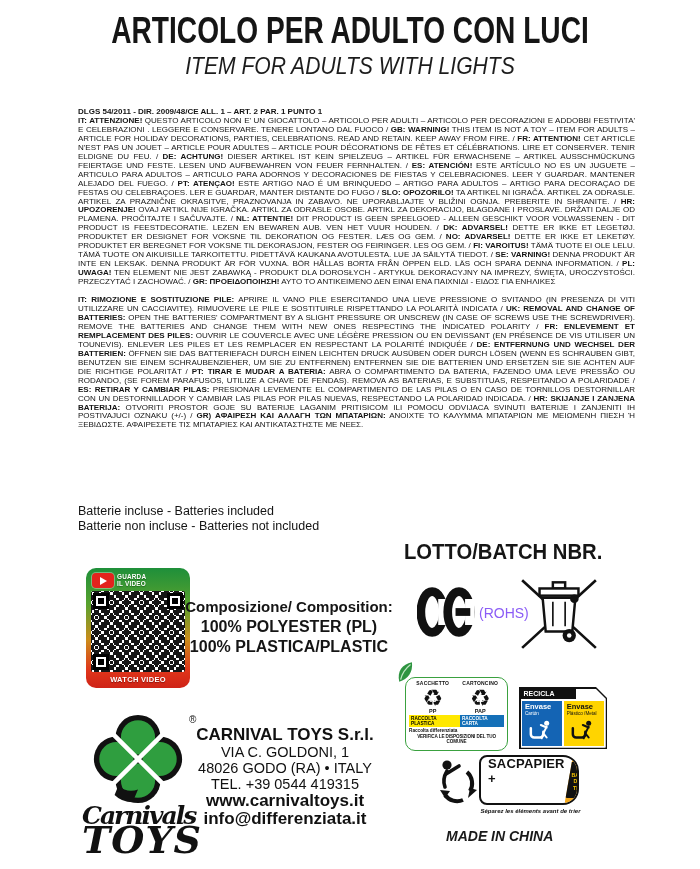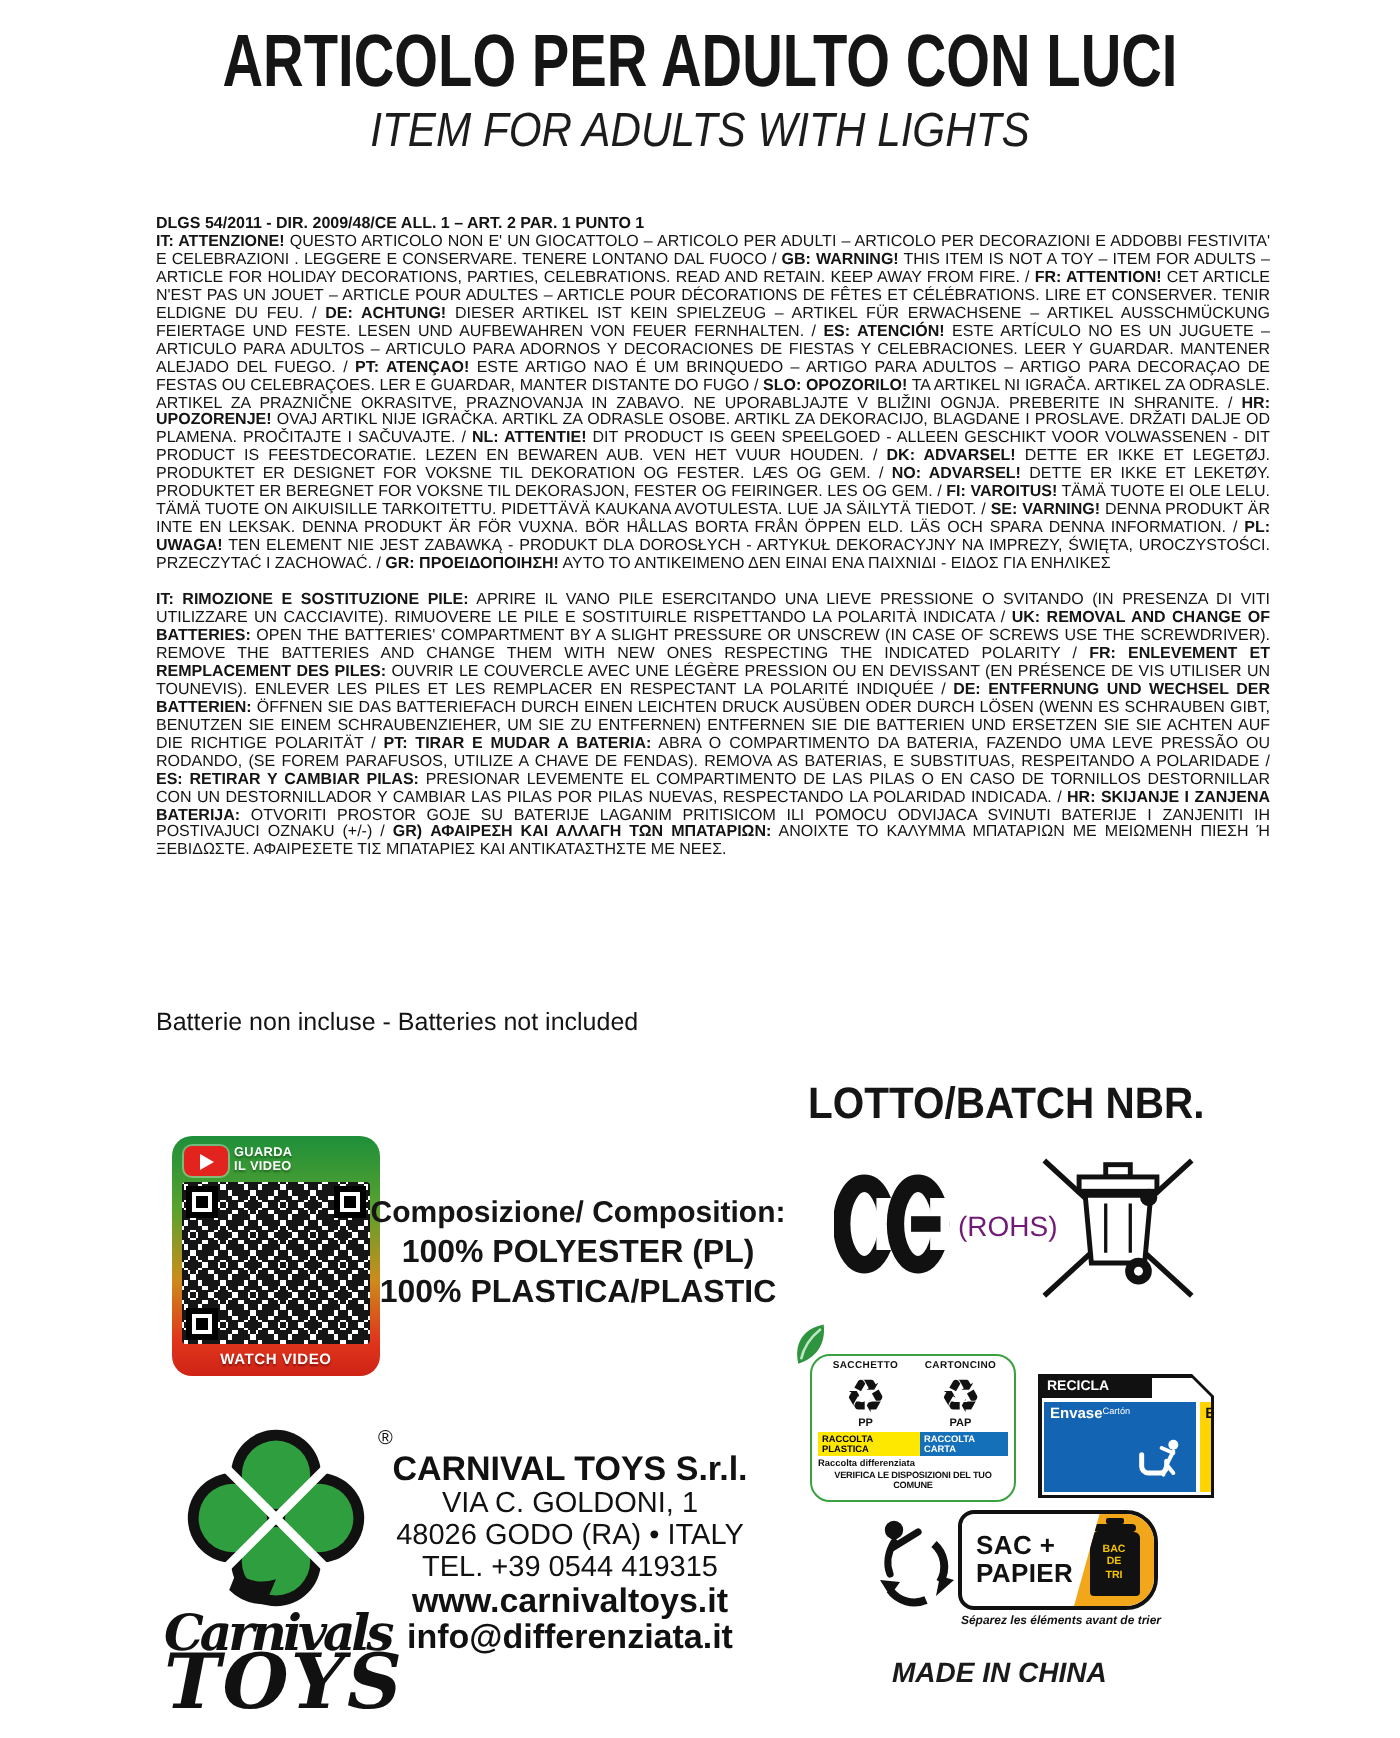--- a/index.html
+++ b/index.html
@@ -42,21 +42,21 @@
   .finder::after{content:"";position:absolute;inset:2px;background:#000;}
   .f-tl{left:2px;top:2px}.f-tr{right:2px;top:2px}.f-bl{left:2px;bottom:2px}
   .qr-foot{text-align:center;font-size:7.5px;font-weight:800;color:#fff;padding:3px 0 0 0;
            text-shadow:0 1px 1px rgba(90,0,0,.6);letter-spacing:.3px;}
   
   .composition{position:absolute;left:183px;top:597px;width:212px;text-align:center;color:#151515;}
   .composition .c1{font-size:15px;font-weight:800;line-height:20px;}
   .composition .c2{font-size:16px;font-weight:800;line-height:20px;}
   
   .ce{position:absolute;left:417px;top:586px;}
-  .rohs{position:absolute;left:479px;top:605px;font-size:14px;color:#701a75;}
+  .rohs{position:absolute;left:479px;top:605px;font-size:14px;color:#8b5cf6;}
   .weee{position:absolute;left:516px;top:568px;}
   
   .green-box{position:absolute;left:405px;top:677px;width:103px;height:74px;box-sizing:border-box;
              border:1.6px solid #3aa13f;border-radius:10px;background:#fff;padding:2px 3px;}
   .leaf{position:absolute;left:-11px;top:-17px;transform:rotate(-12deg);}
   .gb-grid{display:flex;justify-content:space-around;text-align:center;}
   .gb-col{width:46px;}
   .gb-label{font-size:5px;font-weight:bold;letter-spacing:.2px;}
   .recy{position:relative;display:inline-block;width:26px;height:24px;}
   .recy .glyph{font-size:23px;line-height:24px;color:#111;}
@@ -70,31 +70,31 @@
   .gb-verify{font-size:4.6px;font-weight:bold;text-align:center;margin-top:1.5px;letter-spacing:-.1px;}
   
   .recicla{position:absolute;left:519px;top:687px;width:88px;height:62px;background:#111;
            clip-path:polygon(0 0,calc(100% - 11px) 0,100% 11px,100% 100%,0 100%);
            padding:1.5px;box-sizing:border-box;}
   .recicla-in{width:100%;height:100%;background:#fff;
            clip-path:polygon(0 0,calc(100% - 10px) 0,100% 10px,100% 100%,0 100%);
            display:flex;flex-direction:column;}
   .recicla-title{background:#111;color:#fff;font-size:7px;font-weight:bold;padding:1.5px 3px 2px;width:58%;}
   .panels{flex:1;display:flex;gap:1.5px;background:#fff;padding:1.5px;}
-  .panel{flex:1;padding:2px 3px;display:flex;flex-direction:row;}
+  .panel{flex:1;padding:2px 3px;display:flex;flex-direction:column;}
   .panel-blue{background:#1464b4;color:#fff;}
   .panel-yellow{background:#ffd400;color:#111;}
   .p-title{font-size:7.5px;font-weight:bold;line-height:8px;}
   .p-sub{font-size:4.6px;line-height:5px;}
   .p-ico{margin-top:auto;}
   
   .triman{position:absolute;left:433px;top:757px;}
   .sac{position:absolute;left:479px;top:755px;width:100px;height:50px;box-sizing:border-box;
        border:2.2px solid #111;border-radius:8px 16px 16px 8px;overflow:hidden;display:flex;background:#fff;}
-  .sac-left{flex:1;display:flex;flex-direction:column;justify-content:center;padding-left:7px;}
+  .sac-left{flex:1;display:flex;flex-direction:row;justify-content:flex-end;padding-left:7px;}
   .sac-l1,.sac-l2{font-size:13px;font-weight:800;line-height:14.5px;letter-spacing:.2px;color:#111;}
   .sac-right{width:40px;background:#f2a71b;clip-path:polygon(32% 0,100% 0,100% 100%,0 100%);
              display:flex;align-items:center;justify-content:center;}
   .bac{width:25px;height:32px;background:#111;border-radius:3px 3px 2px 2px;position:relative;
        display:flex;flex-direction:column;align-items:center;justify-content:center;margin-top:3px;}
   .bac::before{content:"";position:absolute;top:-4px;left:2px;right:2px;height:4px;background:#111;border-radius:2px;}
   .bac::after{content:"";position:absolute;top:-7px;left:8px;width:9px;height:3px;background:#111;border-radius:1px;}
   .bac span{font-size:5.3px;font-weight:800;color:#f5c400;line-height:6.2px;}
   .sac-caption{position:absolute;left:468px;top:808px;width:125px;text-align:center;
                font-size:6px;font-weight:bold;font-style:italic;color:#111;}
@@ -122,20 +122,21 @@
   <div class="title">ARTICOLO PER ADULTO CON LUCI</div>
   <div class="subtitle">ITEM FOR ADULTS WITH LIGHTS</div>
 
   <div class="legal">
     <div class="directive">DLGS 54/2011 - DIR. 2009/48/CE ALL. 1 – ART. 2 PAR. 1 PUNTO 1</div>
     <p><span class="seg-b">IT: ATTENZIONE!</span><span> QUESTO ARTICOLO NON E' UN GIOCATTOLO – ARTICOLO PER ADULTI – ARTICOLO PER DECORAZIONI E ADDOBBI FESTIVITA' E CELEBRAZIONI . LEGGERE E CONSERVARE. TENERE LONTANO DAL FUOCO / </span><span class="seg-b">GB: WARNING!</span><span> THIS ITEM IS NOT A TOY – ITEM FOR ADULTS – ARTICLE FOR HOLIDAY DECORATIONS, PARTIES, CELEBRATIONS. READ AND RETAIN. KEEP AWAY FROM FIRE. / </span><span class="seg-b">FR: ATTENTION!</span><span> CET ARTICLE N'EST PAS UN JOUET – ARTICLE POUR ADULTES – ARTICLE POUR DÉCORATIONS DE FÊTES ET CÉLÉBRATIONS. LIRE ET CONSERVER. TENIR ELDIGNE DU FEU. / </span><span class="seg-b">DE: ACHTUNG!</span><span> DIESER ARTIKEL IST KEIN SPIELZEUG – ARTIKEL FÜR ERWACHSENE – ARTIKEL AUSSCHMÜCKUNG FEIERTAGE UND FESTE. LESEN UND AUFBEWAHREN VON FEUER FERNHALTEN. / </span><span class="seg-b">ES: ATENCIÓN!</span><span> ESTE ARTÍCULO NO ES UN JUGUETE – ARTICULO PARA ADULTOS – ARTICULO PARA ADORNOS Y DECORACIONES DE FIESTAS Y CELEBRACIONES. LEER Y GUARDAR. MANTENER ALEJADO DEL FUEGO. / </span><span class="seg-b">PT: ATENÇAO!</span><span> ESTE ARTIGO NAO É UM BRINQUEDO – ARTIGO PARA ADULTOS – ARTIGO PARA DECORAÇAO DE FESTAS OU CELEBRAÇOES. LER E GUARDAR, MANTER DISTANTE DO FUGO  / </span><span class="seg-b">SLO: OPOZORILO!</span><span> TA ARTIKEL NI IGRAČA. ARTIKEL ZA ODRASLE. ARTIKEL ZA PRAZNIČNE OKRASITVE, PRAZNOVANJA IN ZABAVO. NE UPORABLJAJTE V BLIŽINI OGNJA. PREBERITE IN SHRANITE. / </span><span class="seg-b">HR: UPOZORENJE!</span><span> OVAJ ARTIKL NIJE IGRAČKA. ARTIKL ZA ODRASLE OSOBE. ARTIKL ZA DEKORACIJO, BLAGDANE I PROSLAVE. DRŽATI DALJE OD PLAMENA. PROČITAJTE I SAČUVAJTE.  / </span><span class="seg-b">NL: ATTENTIE!</span><span> DIT PRODUCT IS GEEN SPEELGOED - ALLEEN GESCHIKT VOOR VOLWASSENEN - DIT PRODUCT IS FEESTDECORATIE. LEZEN EN BEWAREN AUB. VEN HET VUUR HOUDEN. / </span><span class="seg-b">DK: ADVARSEL!</span><span> DETTE ER IKKE ET LEGETØJ. PRODUKTET ER DESIGNET FOR VOKSNE TIL DEKORATION OG FESTER. LÆS OG GEM. / </span><span class="seg-b">NO: ADVARSEL!</span><span> DETTE ER IKKE ET LEKETØY. PRODUKTET ER BEREGNET FOR VOKSNE TIL DEKORASJON, FESTER OG FEIRINGER. LES OG GEM. / </span><span class="seg-b">FI: VAROITUS!</span><span> TÄMÄ TUOTE EI OLE LELU. TÄMÄ TUOTE ON AIKUISILLE TARKOITETTU. PIDETTÄVÄ KAUKANA AVOTULESTA. LUE JA SÄILYTÄ TIEDOT. / </span><span class="seg-b">SE: VARNING!</span><span> DENNA PRODUKT ÄR INTE EN LEKSAK. DENNA PRODUKT ÄR FÖR VUXNA. BÖR HÅLLAS BORTA FRÅN ÖPPEN ELD. LÄS OCH SPARA DENNA INFORMATION. / </span><span class="seg-b">PL: UWAGA!</span><span> TEN ELEMENT NIE JEST ZABAWKĄ - PRODUKT DLA DOROSŁYCH - ARTYKUŁ DEKORACYJNY NA IMPREZY, ŚWIĘTA, UROCZYSTOŚCI. PRZECZYTAĆ I ZACHOWAĆ. / </span><span class="seg-b">GR: ΠΡΟΕΙΔΟΠΟΙΗΣΗ!</span><span> ΑΥΤΟ ΤΟ ΑΝΤΙΚΕΙΜΕΝΟ ΔΕΝ ΕΙΝΑΙ ΕΝΑ ΠΑΙΧΝΙΔΙ - ΕΙΔΟΣ ΓΙΑ ΕΝΗΛΙΚΕΣ</span></p>
     <p><span class="seg-b">IT: RIMOZIONE E SOSTITUZIONE PILE:</span><span> APRIRE IL VANO PILE ESERCITANDO UNA LIEVE PRESSIONE O SVITANDO (IN PRESENZA DI VITI UTILIZZARE UN CACCIAVITE). RIMUOVERE LE PILE E SOSTITUIRLE RISPETTANDO LA POLARITÀ INDICATA / </span><span class="seg-b">UK: REMOVAL AND CHANGE OF BATTERIES:</span><span> OPEN THE BATTERIES' COMPARTMENT BY A SLIGHT PRESSURE OR UNSCREW (IN CASE OF SCREWS USE THE SCREWDRIVER). REMOVE THE BATTERIES AND CHANGE THEM WITH NEW ONES RESPECTING THE INDICATED POLARITY / </span><span class="seg-b">FR: ENLEVEMENT ET REMPLACEMENT DES PILES:</span><span> OUVRIR LE COUVERCLE AVEC UNE LÉGÈRE PRESSION OU EN DEVISSANT (EN PRÉSENCE DE VIS UTILISER UN TOUNEVIS). ENLEVER LES PILES ET LES REMPLACER EN RESPECTANT LA POLARITÉ INDIQUÉE / </span><span class="seg-b">DE: ENTFERNUNG UND WECHSEL DER BATTERIEN:</span><span> ÖFFNEN SIE DAS BATTERIEFACH DURCH EINEN LEICHTEN DRUCK AUSÜBEN ODER DURCH LÖSEN (WENN ES SCHRAUBEN GIBT, BENUTZEN SIE EINEM SCHRAUBENZIEHER, UM SIE ZU ENTFERNEN) ENTFERNEN SIE DIE BATTERIEN UND ERSETZEN SIE SIE ACHTEN AUF DIE RICHTIGE POLARITÄT / </span><span class="seg-b">PT: TIRAR E MUDAR A BATERIA:</span><span> ABRA O COMPARTIMENTO DA BATERIA, FAZENDO UMA LEVE PRESSÃO OU RODANDO, (SE FOREM PARAFUSOS, UTILIZE A CHAVE DE FENDAS). REMOVA AS BATERIAS, E SUBSTITUAS, RESPEITANDO A POLARIDADE / </span><span class="seg-b">ES:  RETIRAR Y CAMBIAR PILAS:</span><span> PRESIONAR LEVEMENTE EL COMPARTIMENTO DE LAS PILAS O EN CASO DE TORNILLOS DESTORNILLAR CON UN DESTORNILLADOR Y CAMBIAR LAS PILAS POR PILAS NUEVAS, RESPECTANDO LA POLARIDAD INDICADA. / </span><span class="seg-b">HR: SKIJANJE I ZANJENA BATERIJA:</span><span> OTVORITI PROSTOR GOJE SU BATERIJE LAGANIM PRITISICOM ILI POMOCU ODVIJACA SVINUTI BATERIJE I ZANJENITI IH POSTIVAJUCI OZNAKU (+/-) / </span><span class="seg-b">GR) ΑΦΑΙΡΕΣΗ ΚΑΙ ΑΛΛΑΓΗ ΤΩΝ ΜΠΑΤΑΡΙΩΝ:</span><span> ΑΝΟΙΧΤΕ ΤΟ ΚΑΛΥΜΜΑ ΜΠΑΤΑΡΙΩΝ ΜΕ ΜΕΙΩΜΕΝΗ ΠΙΕΣΗ Ή ΞΕΒΙΔΩΣΤΕ. ΑΦΑΙΡΕΣΕΤΕ ΤΙΣ ΜΠΑΤΑΡΙΕΣ ΚΑΙ ΑΝΤΙΚΑΤΑΣΤΗΣΤΕ ΜΕ ΝΕΕΣ.</span></p>
   </div>
 
   <div class="batteries">
+    <div>Batterie incluse - Batteries included</div>
     <div>Batterie non incluse - Batteries not included</div>
   </div>
 
   <div class="lotto">LOTTO/BATCH NBR.</div>
 
   <div class="qr">
     <div class="qr-head">
       <div class="play"></div>
       <div class="guarda">
         <div>GUARDA</div>

